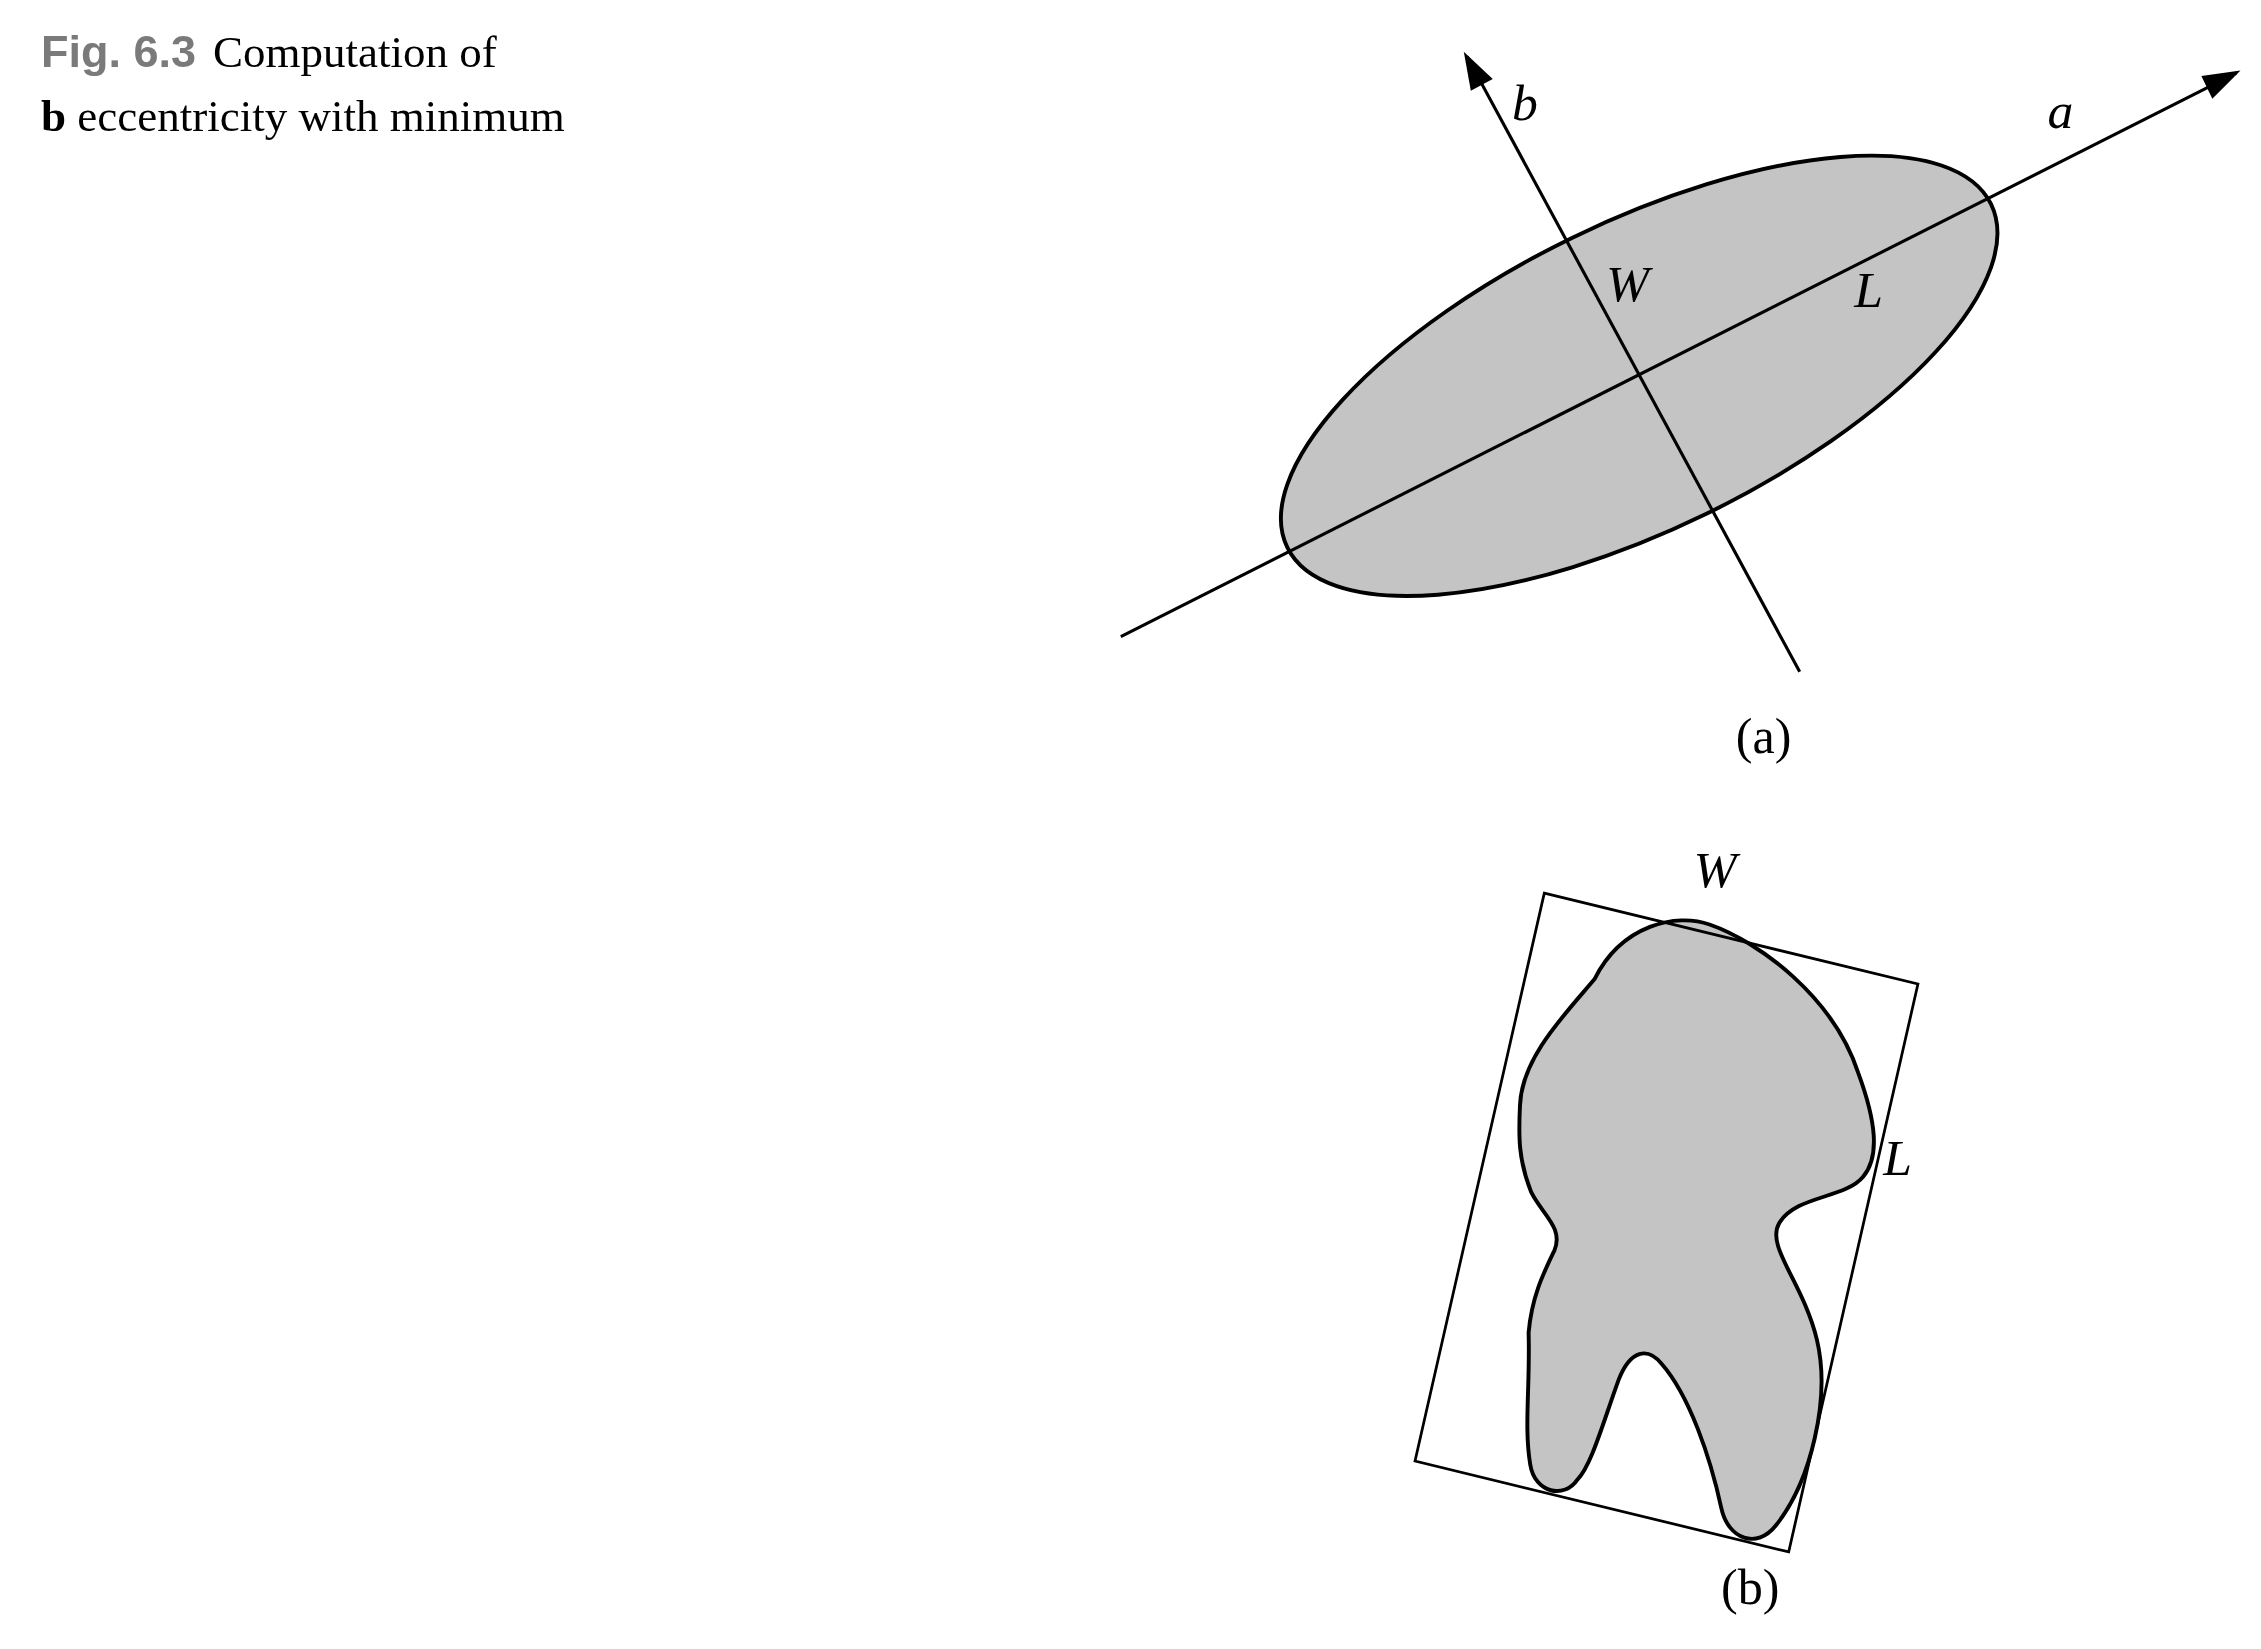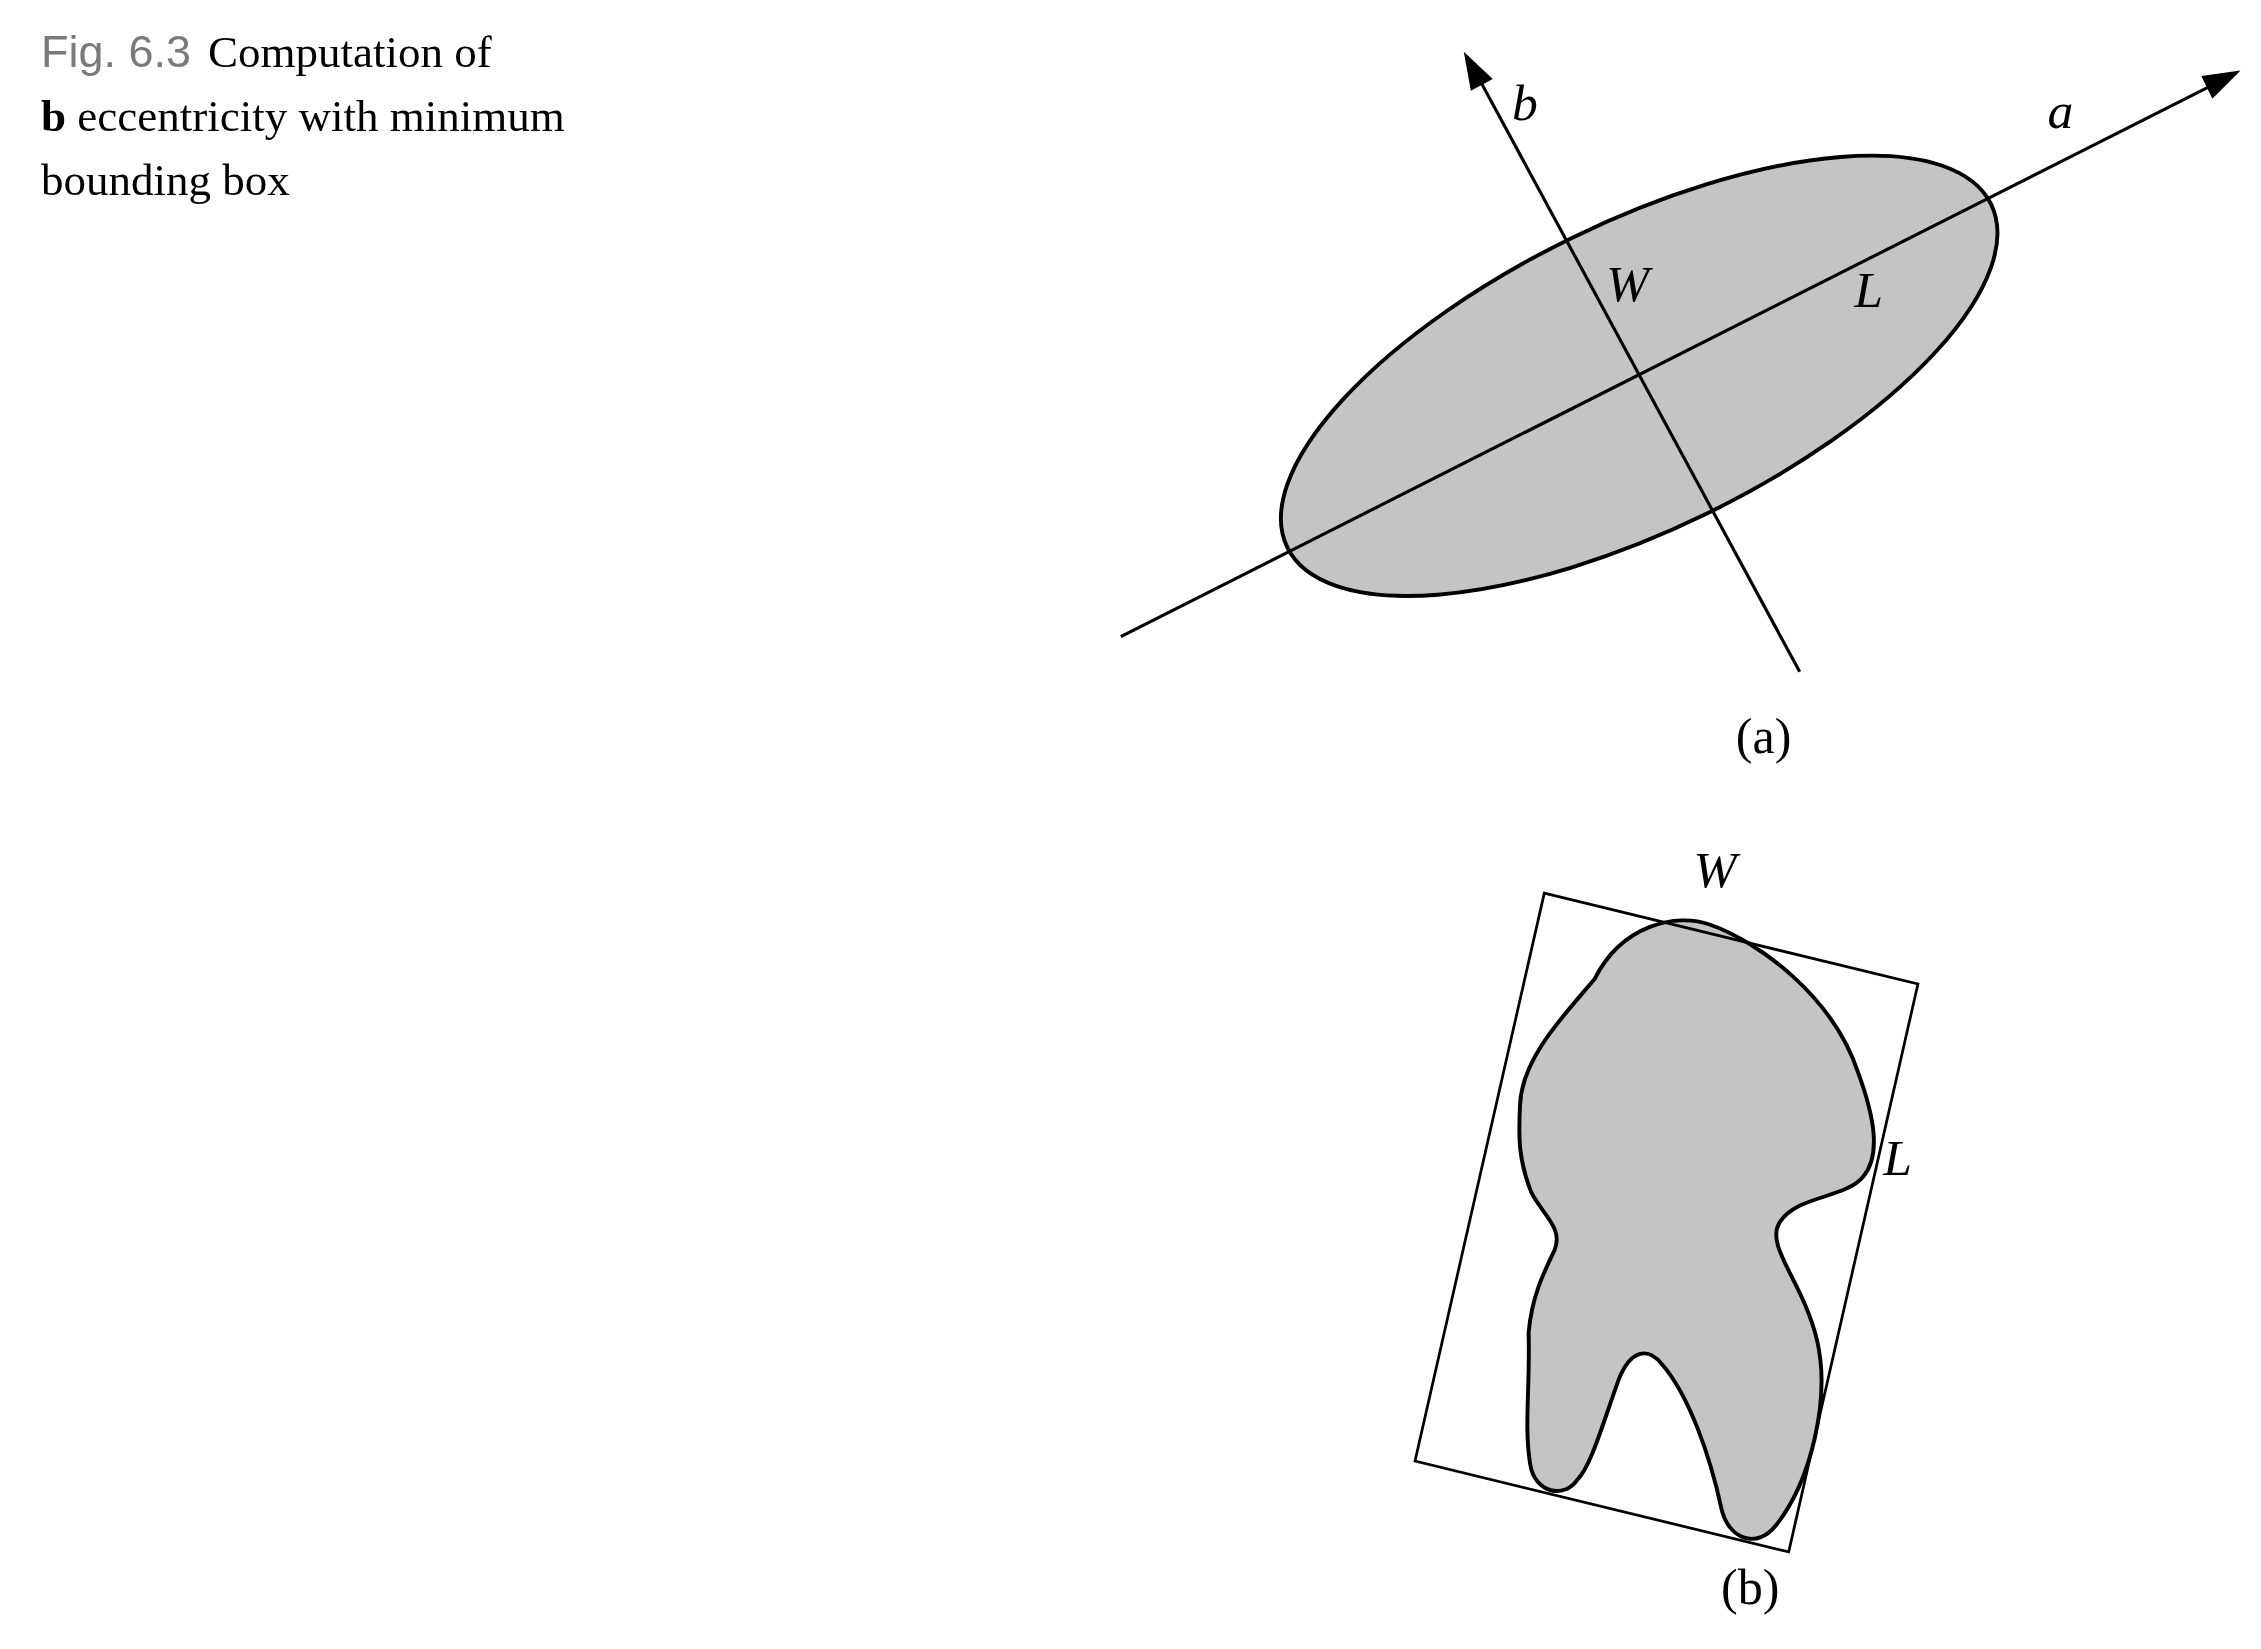--- a/index.html
+++ b/index.html
@@ -15,21 +15,21 @@
   .caption {
     position: absolute;
     left: 41px;
     top: 20.4px;
     font-size: 45px;
     line-height: 64px;
     color: #000000;
   }
   .fig-label {
     font-family: "Liberation Sans", sans-serif;
-    font-weight: normal;
+    font-weight: bold;
     color: #7a7a7a;
     margin-right: 17px;
     text-align: right;
   }
   .cap-bold { font-weight: bold; }
   .panel-a-svg {
     position: absolute;
     left: 1097px;
     top: 0px;
   }
@@ -53,21 +53,20 @@
   }
 </style>
 </head>
 <body>
 
 <div id="page">
 
   <div class="caption">
     <div class="cap-line"><span class="fig-label">Fig. 6.3</span><span>Computation of</span></div>
     <div class="cap-line"><span class="cap-bold">b</span> <span>eccentricity with minimum</span></div>
-    <div class="cap-line"><span>bounding box</span></div>
   </div>
 
   <svg class="panel-a-svg" width="1165" height="783" viewBox="0 0 1487 1000">
 
     <ellipse cx="692" cy="480" rx="500" ry="196" transform="rotate(-26 692 480)" stroke="#000000" stroke-width="5" fill="#c4c4c4"></ellipse>
 
     <line x1="30" y1="813" x2="1455" y2="93" stroke="#000000" stroke-width="4"></line>
     <polygon points="1460,90 1424,126 1410,97" fill="#000000"></polygon>
 
     <line x1="897" y1="858" x2="472" y2="72" stroke="#000000" stroke-width="4"></line>

